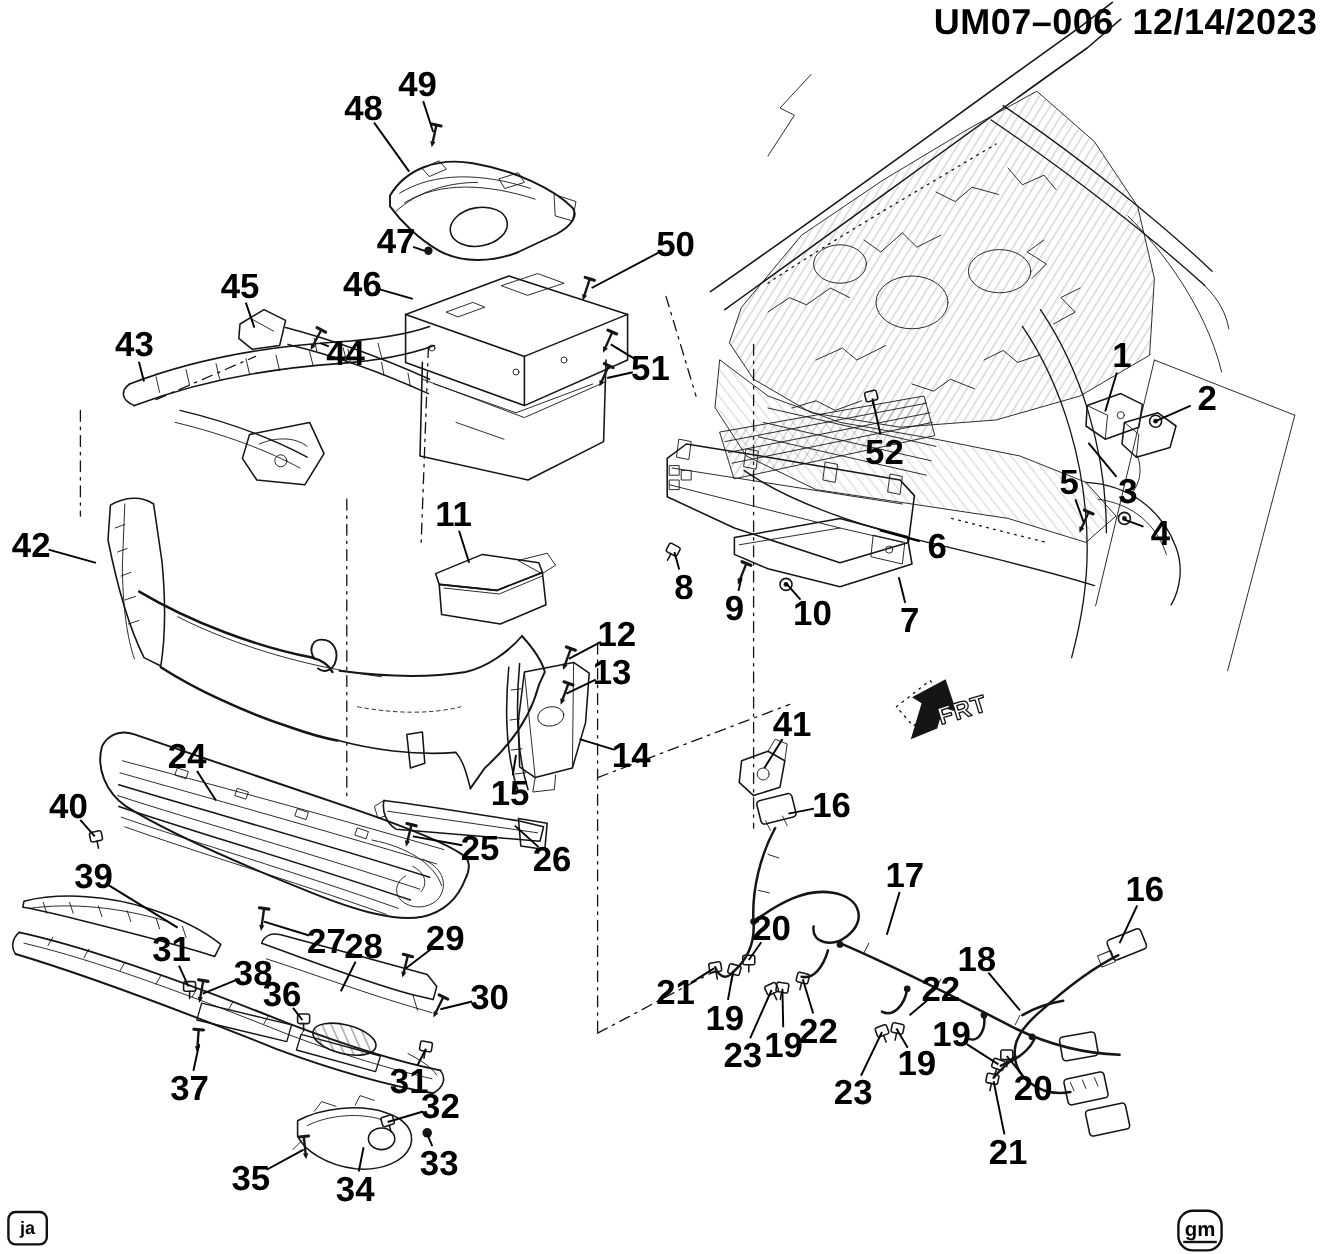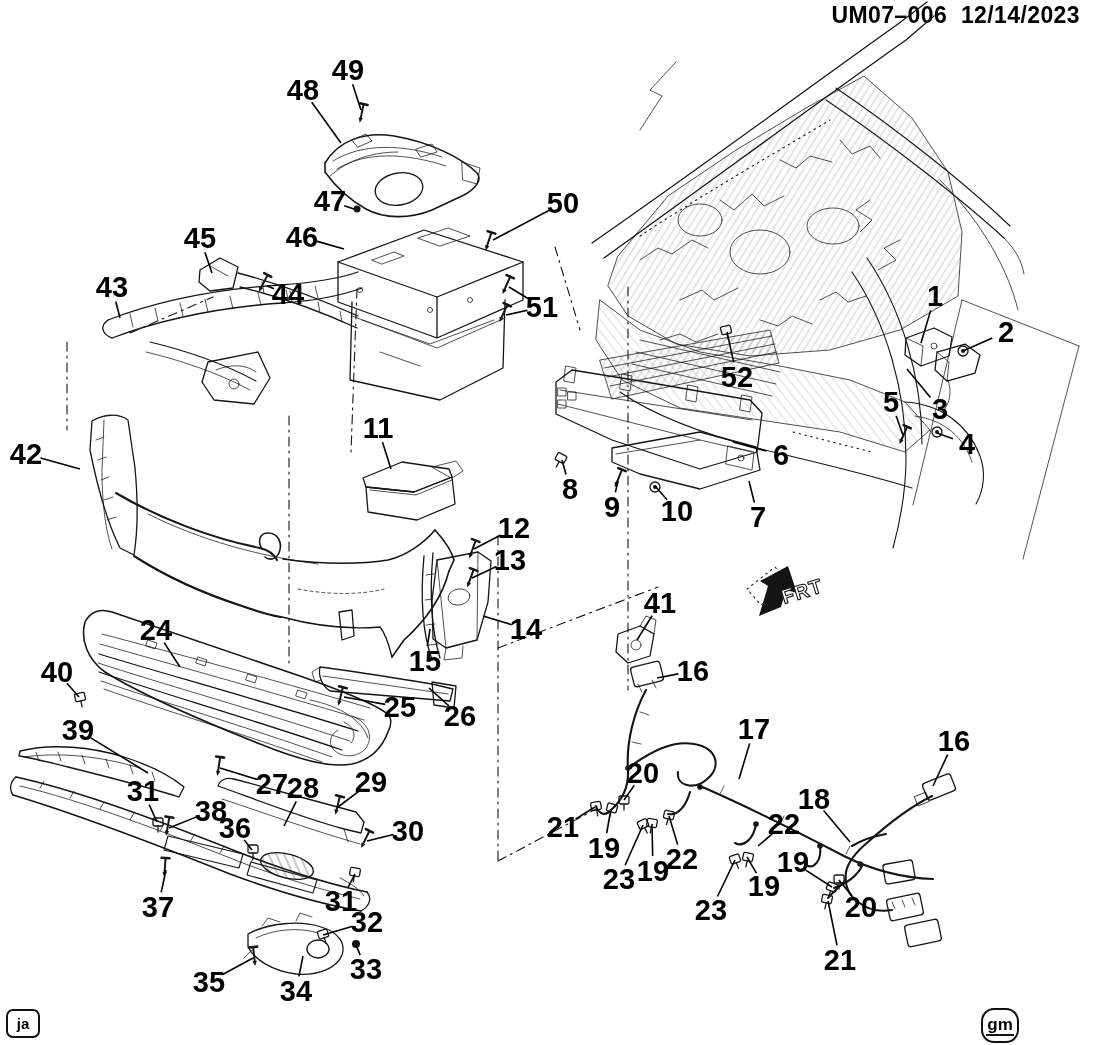--- a/index.html
+++ b/index.html
@@ -1,18 +1,18 @@
 <!DOCTYPE html>
 <html><head>
 <meta charset="utf-8">
 <style>
   html,body{margin:0;padding:0;background:#fff;}
   .page{position:relative;width:1108px;height:1045px;background:#fff;overflow:hidden;
         font-family:"Liberation Sans",sans-serif;color:#000;}
-  .title{position:absolute;top:2px;right:28px;font-size:23px;font-weight:bold;
+  .title{position:absolute;top:2px;right:10px;font-size:30px;font-weight:bold;
          letter-spacing:.4px;word-spacing:7px;white-space:nowrap;}
   .badge{position:absolute;border:2.5px solid #111;border-radius:7px;
          display:flex;align-items:center;justify-content:center;background:#fff;}
   .badge-left{left:6px;top:1009px;width:30px;height:25px;font-size:15px;font-weight:600;}
   .badge-right{left:981px;top:1008px;width:34px;height:31px;border-radius:13px;}
   .gm-text{font-weight:bold;font-size:17px;line-height:1;border-bottom:2.5px solid #111;
            padding:0 1px 1px 1px;}
   svg{position:absolute;left:0;top:0;}
   .ink{stroke:#151515;fill:none;stroke-width:1.3;stroke-linecap:round;stroke-linejoin:round;}
   .thin{stroke-width:.75;}

